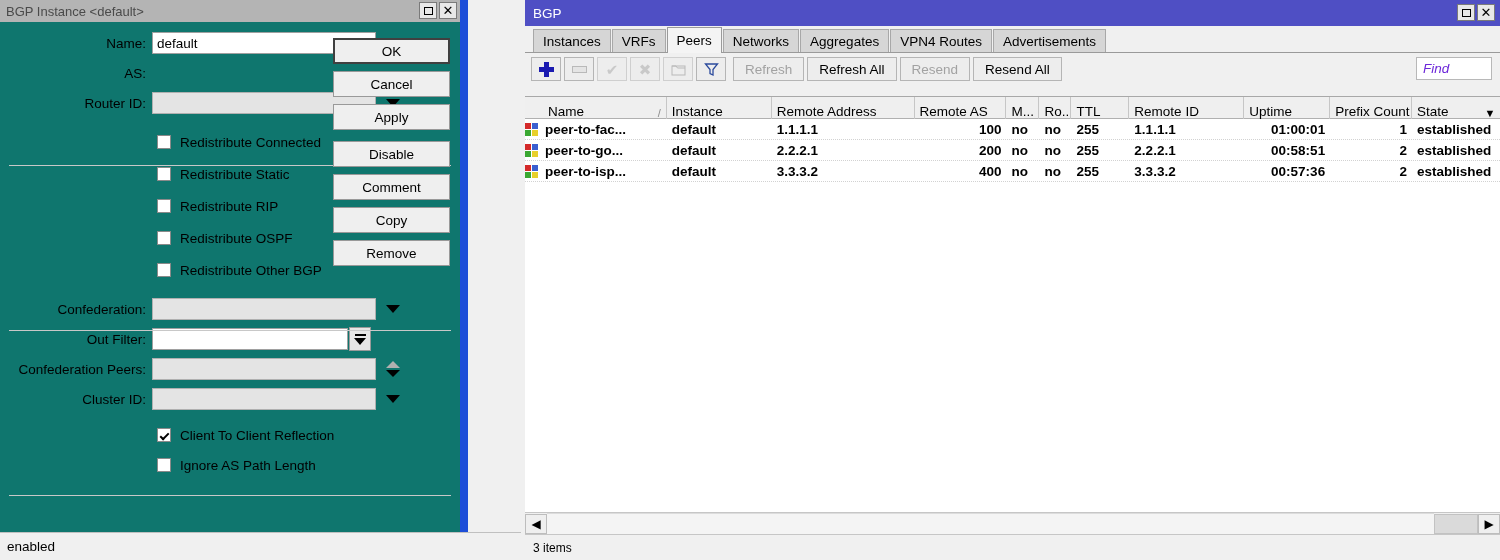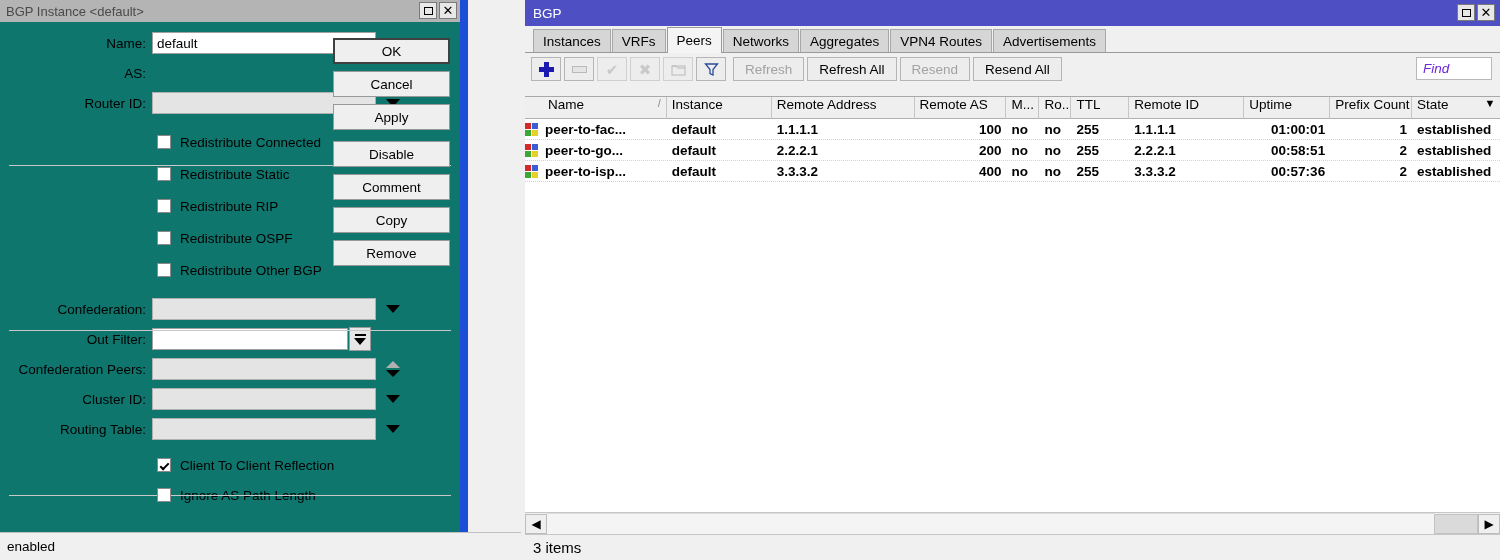--- a/index.html
+++ b/index.html
@@ -170,21 +170,21 @@
     position:absolute;left:0;top:96px;right:0;bottom:48px;
     border-top:1px solid #a8a8a8;
     background:#fff;box-sizing:border-box;
   }
   .thead{
     display:flex;height:22px;background:#efefef;
     border-bottom:1px solid #b0b0b0;box-sizing:border-box;
   }
   .th{
     border-right:1px solid #c6c6c6;
-    display:flex;align-items:flex-start;
+    display:flex;align-items:flex-end;
     padding:0 5px;font-size:13.5px;box-sizing:border-box;
     height:22px;overflow:hidden;white-space:nowrap;
   }
   .th.sorted{justify-content:space-between;}
   .sortmark{color:#8c8c8c;font-size:11px;}
   .trow{
     display:flex;height:21px;
     border-bottom:1px dotted #d2d2d2;box-sizing:border-box;font-weight:bold;
   }
   .td{
@@ -213,21 +213,21 @@
     display:flex;align-items:center;justify-content:center;
     font-size:12px;box-sizing:border-box;
   }
   .sc-track{flex:1;height:20px;background:#f4f4f4;border-top:1px solid #dcdcdc;border-bottom:1px solid #dcdcdc;}
   .sc-thumb{width:44px;height:20px;background:#dadada;border:1px solid #c2c2c2;box-sizing:border-box;}
 
   .win-status{
     position:absolute;left:0;bottom:0;right:0;height:26px;
     background:#f0f0f0;border-top:1px solid #c6c6c6;
     display:flex;align-items:center;padding-left:8px;
-    font-size:15px;box-sizing:border-box;
+    font-size:12px;box-sizing:border-box;
   }
 </style>
 </head>
 <body>
 
 <div class="app">
 
   <div class="dialog">
 
     <div class="dlg-title">
@@ -305,27 +305,20 @@
         <div class="frow">
           <div class="flabel">Confederation Peers:</div>
           <input class="finput dim" value="" style="">
           <div class="caret spin">
             <span class="tri-u"></span>
             <span class="tri-d2"></span>
           </div>
         </div>
         <div class="frow">
           <div class="flabel">Cluster ID:</div>
-          <input class="finput dim" value="" style="">
-          <div class="caret">
-            <span class="tri-d"></span>
-          </div>
-        </div>
-        <div class="frow">
-          <div class="flabel">Routing Table:</div>
           <input class="finput dim" value="" style="">
           <div class="caret">
             <span class="tri-d"></span>
           </div>
         </div>
       </div>
 
       <div class="sep" style="top:465px;"></div>
 
       <div style="margin-top:8px;text-align:center;">

